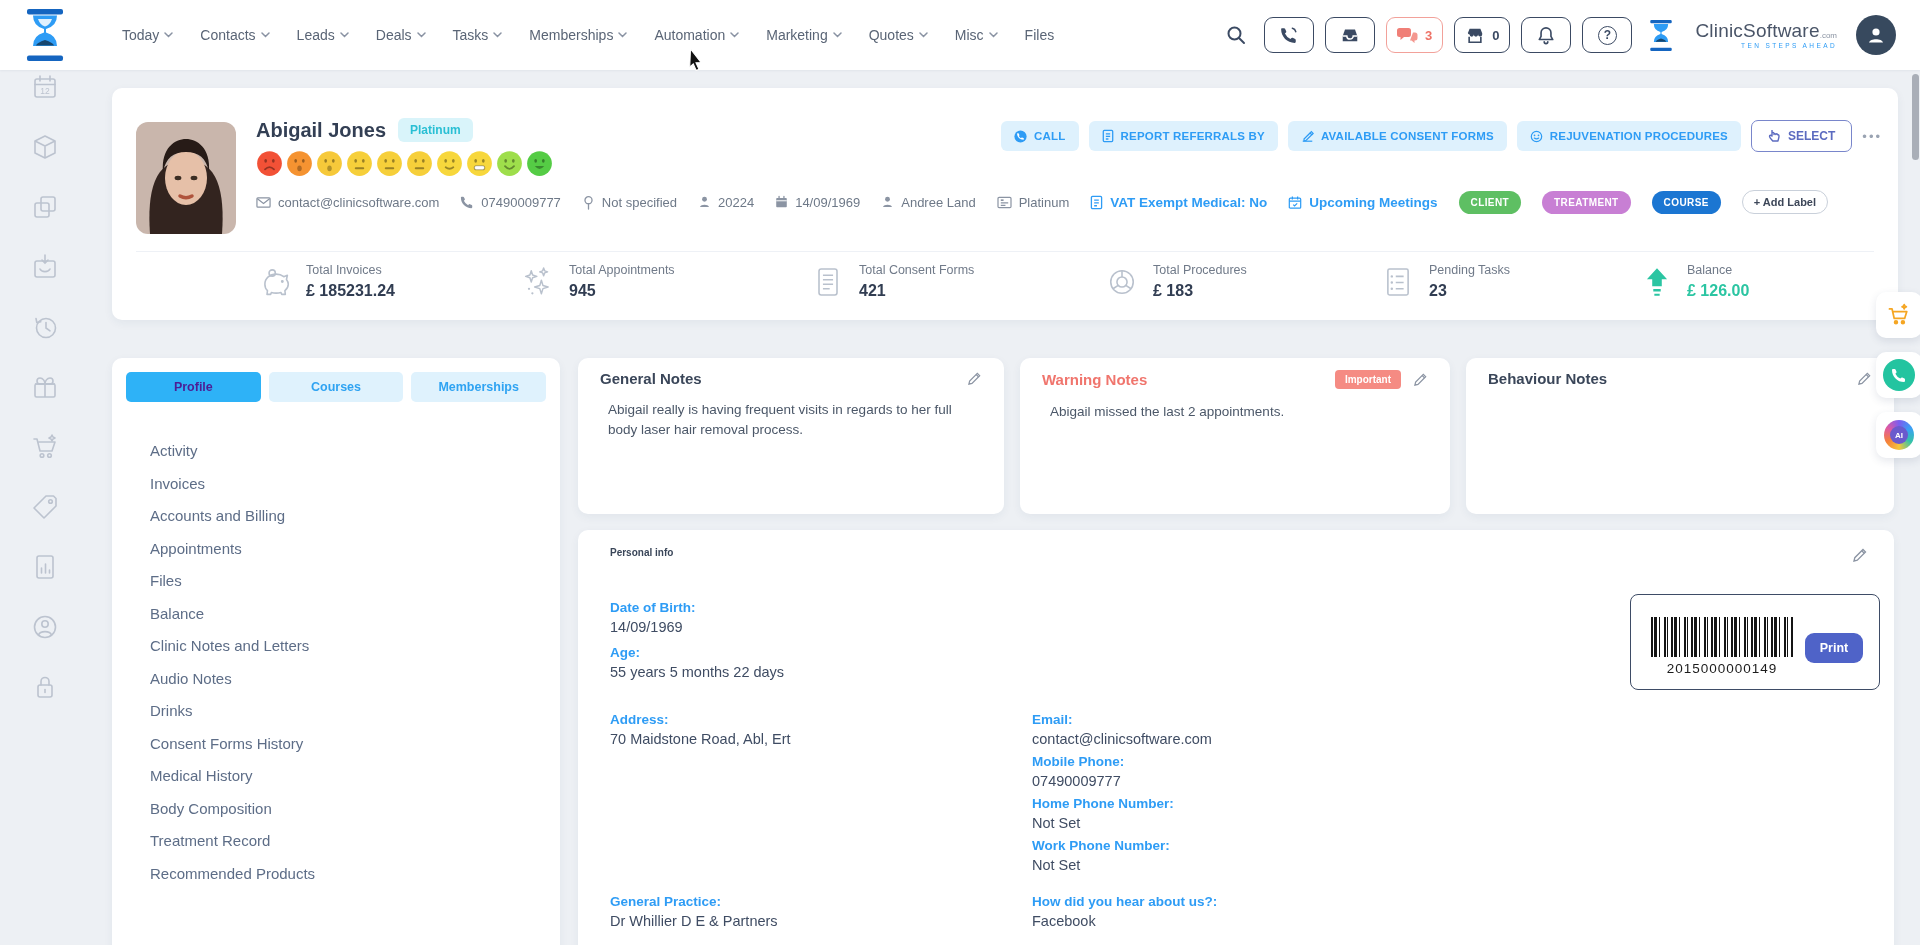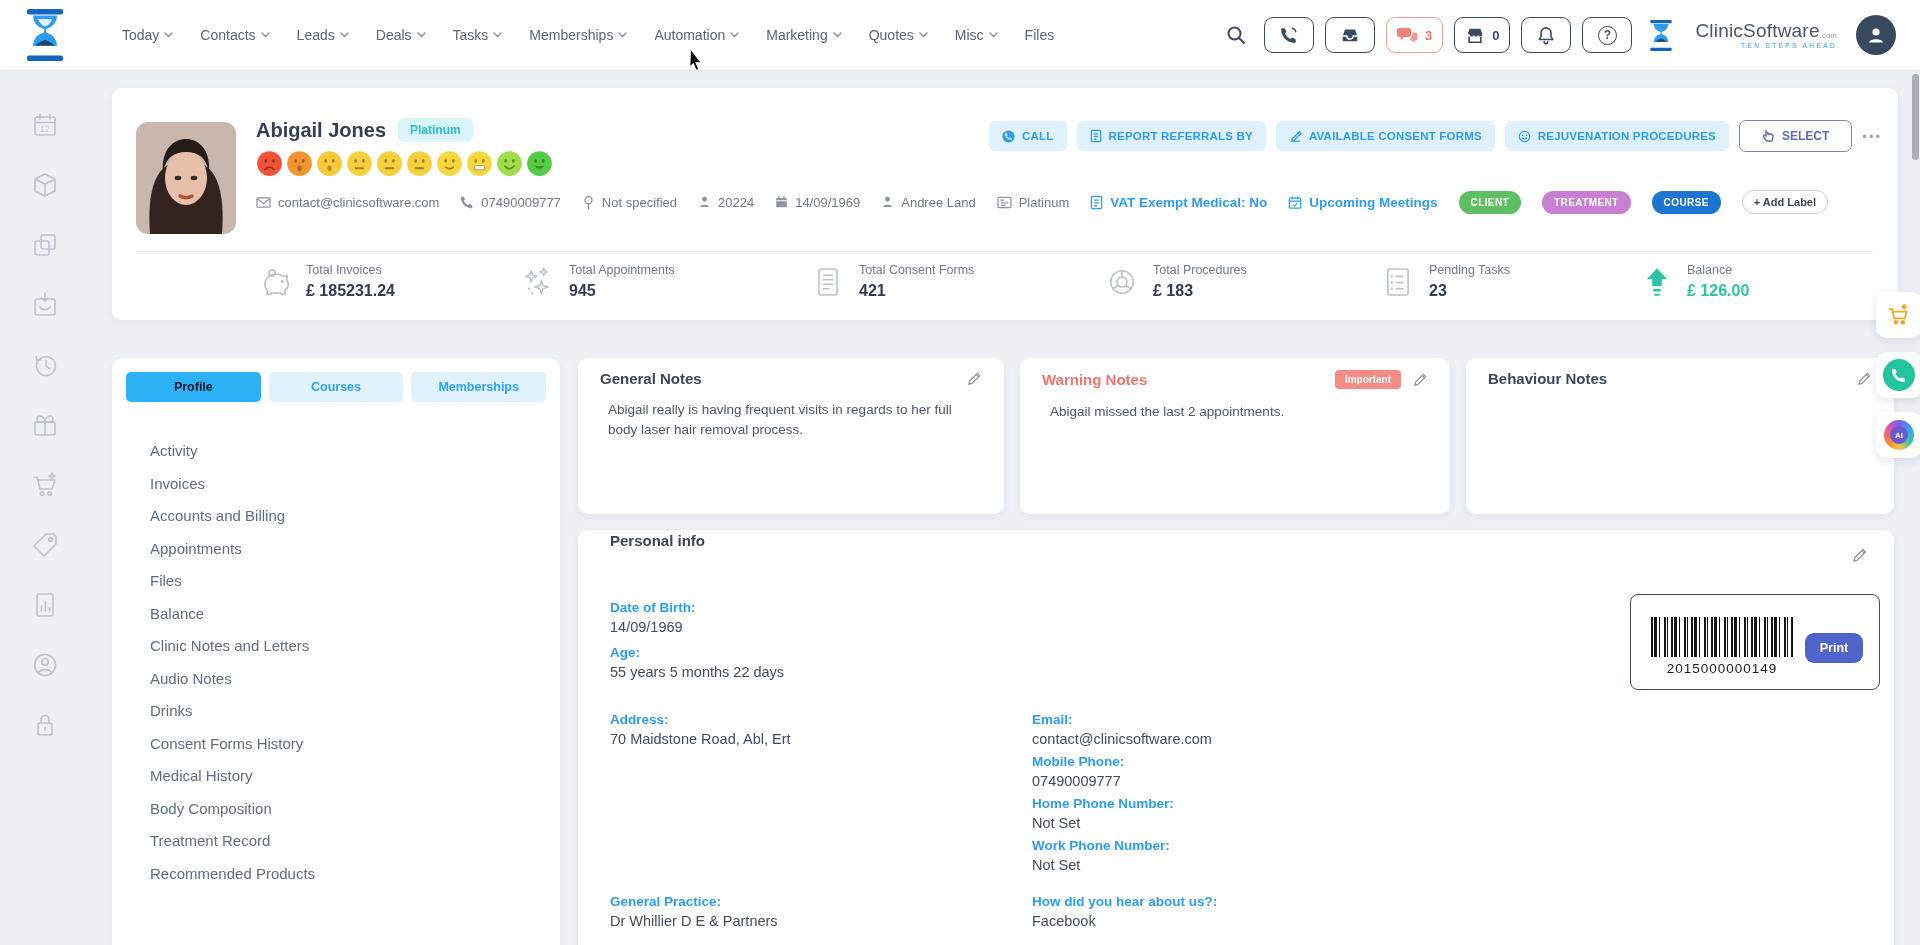--- a/index.html
+++ b/index.html
@@ -19,21 +19,21 @@
   .tb-btn.salmon .cnt { color:#ee7266; }
   .brand { display:flex; align-items:center; gap:6px; margin:0 8px 0 6px; }
   .brand-text { display:flex; flex-direction:column; line-height:1; }
   .brand-row { display:flex; align-items:flex-end;margin-left:16px; }
   .brand-name { font-size:19px; color:#4a5568; letter-spacing:.2px; }
   .brand-sup { font-size:8px; color:#8b94a3; margin-top:1px; }
   .brand-tag { font-size:6.5px; letter-spacing:2.4px; color:#2e9cf5; text-align:right; margin-top:3px; }
   .tb-avatar { width:40px; height:40px; border-radius:50%; background:#37495e; display:flex; align-items:center; justify-content:center; cursor:pointer; }
 
   
-  .rail { position:absolute; left:0; top:70px; width:90px; height:875px; display:flex; flex-direction:column; align-items:center; padding-top:38px; gap:26px;text-align:center; }
+  .rail { position:absolute; left:0; top:70px; width:90px; height:875px; display:flex; flex-direction:column; align-items:center; gap:26px;text-align:center; }
   .rail-btn { width:34px; height:34px; display:flex; align-items:center; justify-content:center; cursor:pointer; }
 
   
   .card { position:absolute; background:#fff; border-radius:10px; box-shadow:0 3px 10px rgba(40,60,100,.06); }
 
   
   .header-card { left:112px; top:88px; width:1786px; height:232px; }
   .photo { position:absolute; left:24px; top:34px; width:100px; height:112px; border-radius:12px; overflow:hidden; }
   .name-row { position:absolute; left:144px; top:30px; display:flex; align-items:center; gap:12px; }
   .p-name { font-size:20px; font-weight:600; color:#333f54; }
@@ -41,49 +41,49 @@
   .mood-row { position:absolute; left:144px; top:62px; display:flex; gap:3px; }
   .face { width:27px; height:27px; cursor:pointer; }
   .fm { fill:none; stroke:rgba(0,0,0,.38); stroke-width:1.6; stroke-linecap:round; }
   .meta-row { position:absolute; left:144px; top:102px; right:20px; display:flex; align-items:center; gap:21px; }
   .meta-item { display:flex; align-items:center; gap:7px; font-size:13px; color:#6e7988; white-space:nowrap; }
   .meta-link { display:flex; align-items:center; gap:7px; font-size:13.5px; font-weight:600; color:#2e9cf5; cursor:pointer; white-space:nowrap; }
   .tag-pill { color:#fff; font-size:10px; font-weight:bold; letter-spacing:.4px; padding:6px 12px; border-radius:999px; cursor:pointer; white-space:nowrap; }
   .add-label { border:1px solid #c9d0da; color:#3c4658; font-size:11px; font-weight:600; padding:5px 11px; border-radius:999px; cursor:pointer; background:#fff; white-space:nowrap; }
   .actions-row { position:absolute; right:16px; top:32px; display:flex; align-items:center; gap:10px; }
   .act-btn { height:30px; padding:0 13px; background:#def1fd; border:none; border-radius:6px; color:#2e9cf5; font-size:11.5px; font-weight:bold; letter-spacing:.2px; display:flex; align-items:center; gap:7px; cursor:pointer; font-family:inherit; }
-  .sel-btn { height:32px; padding:0 22px; background:#fff; border:1.4px solid #7986cb; border-radius:7px; color:#5c6bc0; font-size:12px; font-weight:bold; display:flex; align-items:center; gap:8px; cursor:pointer; font-family:inherit; }
+  .sel-btn { height:32px; padding:0 16px; background:#fff; border:1.4px solid #7986cb; border-radius:7px; color:#5c6bc0; font-size:12px; font-weight:bold; display:flex; align-items:center; gap:8px; cursor:pointer; font-family:inherit; }
   .more-dots { color:#9aa3b2; font-size:13px; letter-spacing:2px; cursor:pointer; }
   .hdr-divider { position:absolute; left:24px; right:24px; top:163px; border-top:1px solid #eef1f6; }
   .stat { position:absolute; top:175px; display:flex; align-items:center; gap:13px; }
   .stat .lbl { font-size:12.5px; color:#707a89; margin-bottom:5px; }
   .stat .val { font-size:16px; font-weight:bold; color:#313d52; }
 
   
   .side-card { left:112px; top:358px; width:448px; height:600px; padding:14px; }
   .tabs { display:flex; gap:8px; }
   .tab { flex:1; height:30px; border-radius:5px; background:#dff2fd; color:#2fa3f2; font-size:12.5px; font-weight:600; display:flex; align-items:center; justify-content:center; cursor:pointer; }
-  .tab.active { background:#2eb2f7; color:#0f172a; }
+  .tab.active { background:#2eb2f7; color:#4c1d95; }
   .side-links { margin:40px 0 0 24px; list-style:none; }
   .side-links li { font-size:15px; color:#5d6d87; margin-bottom:15.5px; cursor:pointer; }
 
   
   .note-card { top:358px; height:156px; padding:12px 22px; }
   .note-general { left:578px; width:426px; }
   .note-warning { left:1020px; width:430px; }
   .note-behaviour { left:1466px; width:428px; }
   .note-head { display:flex; align-items:center; }
   .note-title { font-size:15px; font-weight:600; color:#3a4659; flex:1; }
   .imp-badge { background:#f58b83; color:#fff; font-size:10px; font-weight:bold; padding:4px 10px; border-radius:4px; margin-right:12px; }
   .note-body { margin:13px 0 0 8px; font-size:13.5px; color:#4b5768; line-height:1.45; }
   .pencil { cursor:pointer; display:flex; }
 
   
   .pi-card { left:578px; top:530px; width:1316px; height:440px; }
-  .pi-title { position:absolute; left:32px; top:2px; font-size:15px; font-weight:600; color:#3a4659; }
+  .pi-title { position:absolute; left:32px; top:17px; font-size:10px; font-weight:600; color:#3a4659; }
   .pi-pencil { position:absolute; right:26px; top:17px; }
   .field { position:absolute; }
   .f-label { font-size:13.5px; font-weight:600; color:#2e9cf5; margin-bottom:4px; }
   .f-value { font-size:14.5px; color:#3f4c63; }
   .bc-box { position:absolute; left:1052px; top:64px; width:250px; height:96px; border:1.6px solid #3e4c66; border-radius:8px; background:#fff; }
   .bc-bars { position:absolute; left:20px; top:22px; width:142px; height:40px;
     background:repeating-linear-gradient(90deg,#141414 0 2px,#fff 2px 3px,#141414 3px 6px,#fff 6px 8px,#141414 8px 9px,#fff 9px 13px,#141414 13px 15px,#fff 15px 16px,#141414 16px 17px,#fff 17px 20px); }
   .bc-num { position:absolute; left:20px; top:66px; width:142px; text-align:center; font-size:13.5px; color:#1c1c1c; letter-spacing:1px; }
   .bc-print { position:absolute; right:16px; top:38px; width:58px; height:30px; background:#4f63c8; border:none; border-radius:9px; color:#fff; font-size:12.5px; font-weight:bold; cursor:pointer; font-family:inherit; }
 

